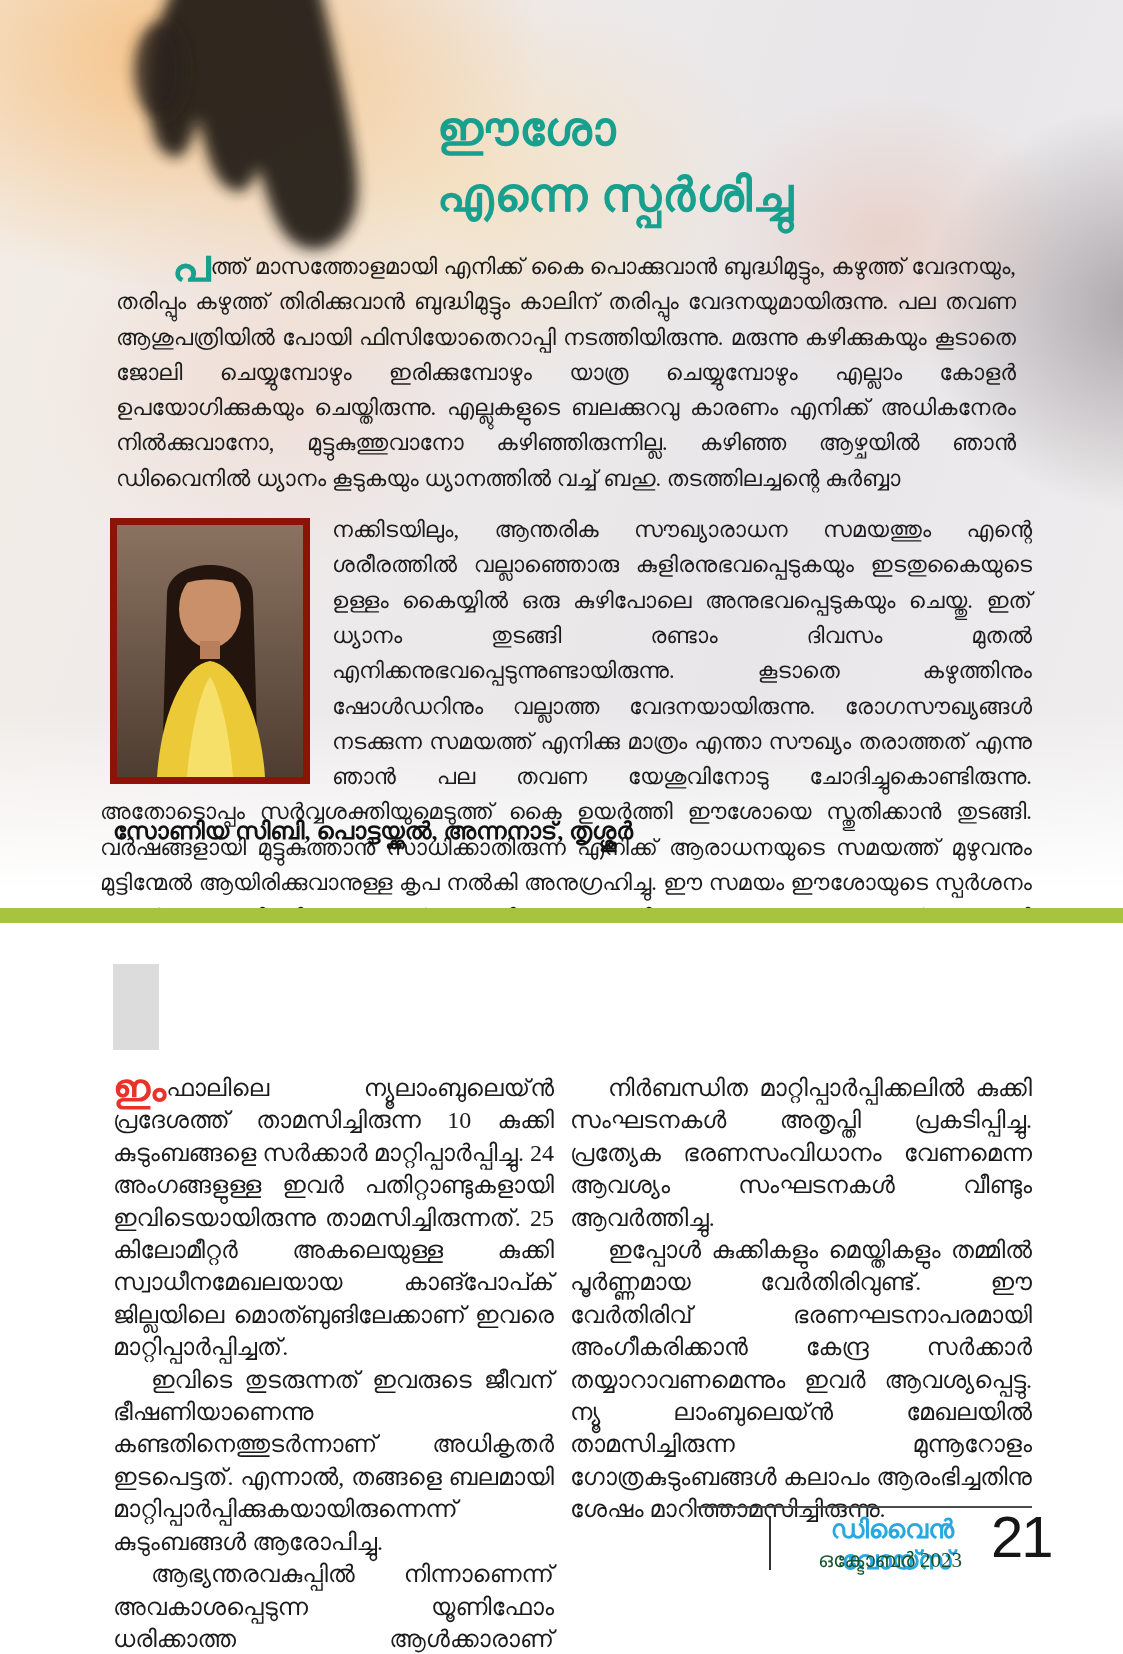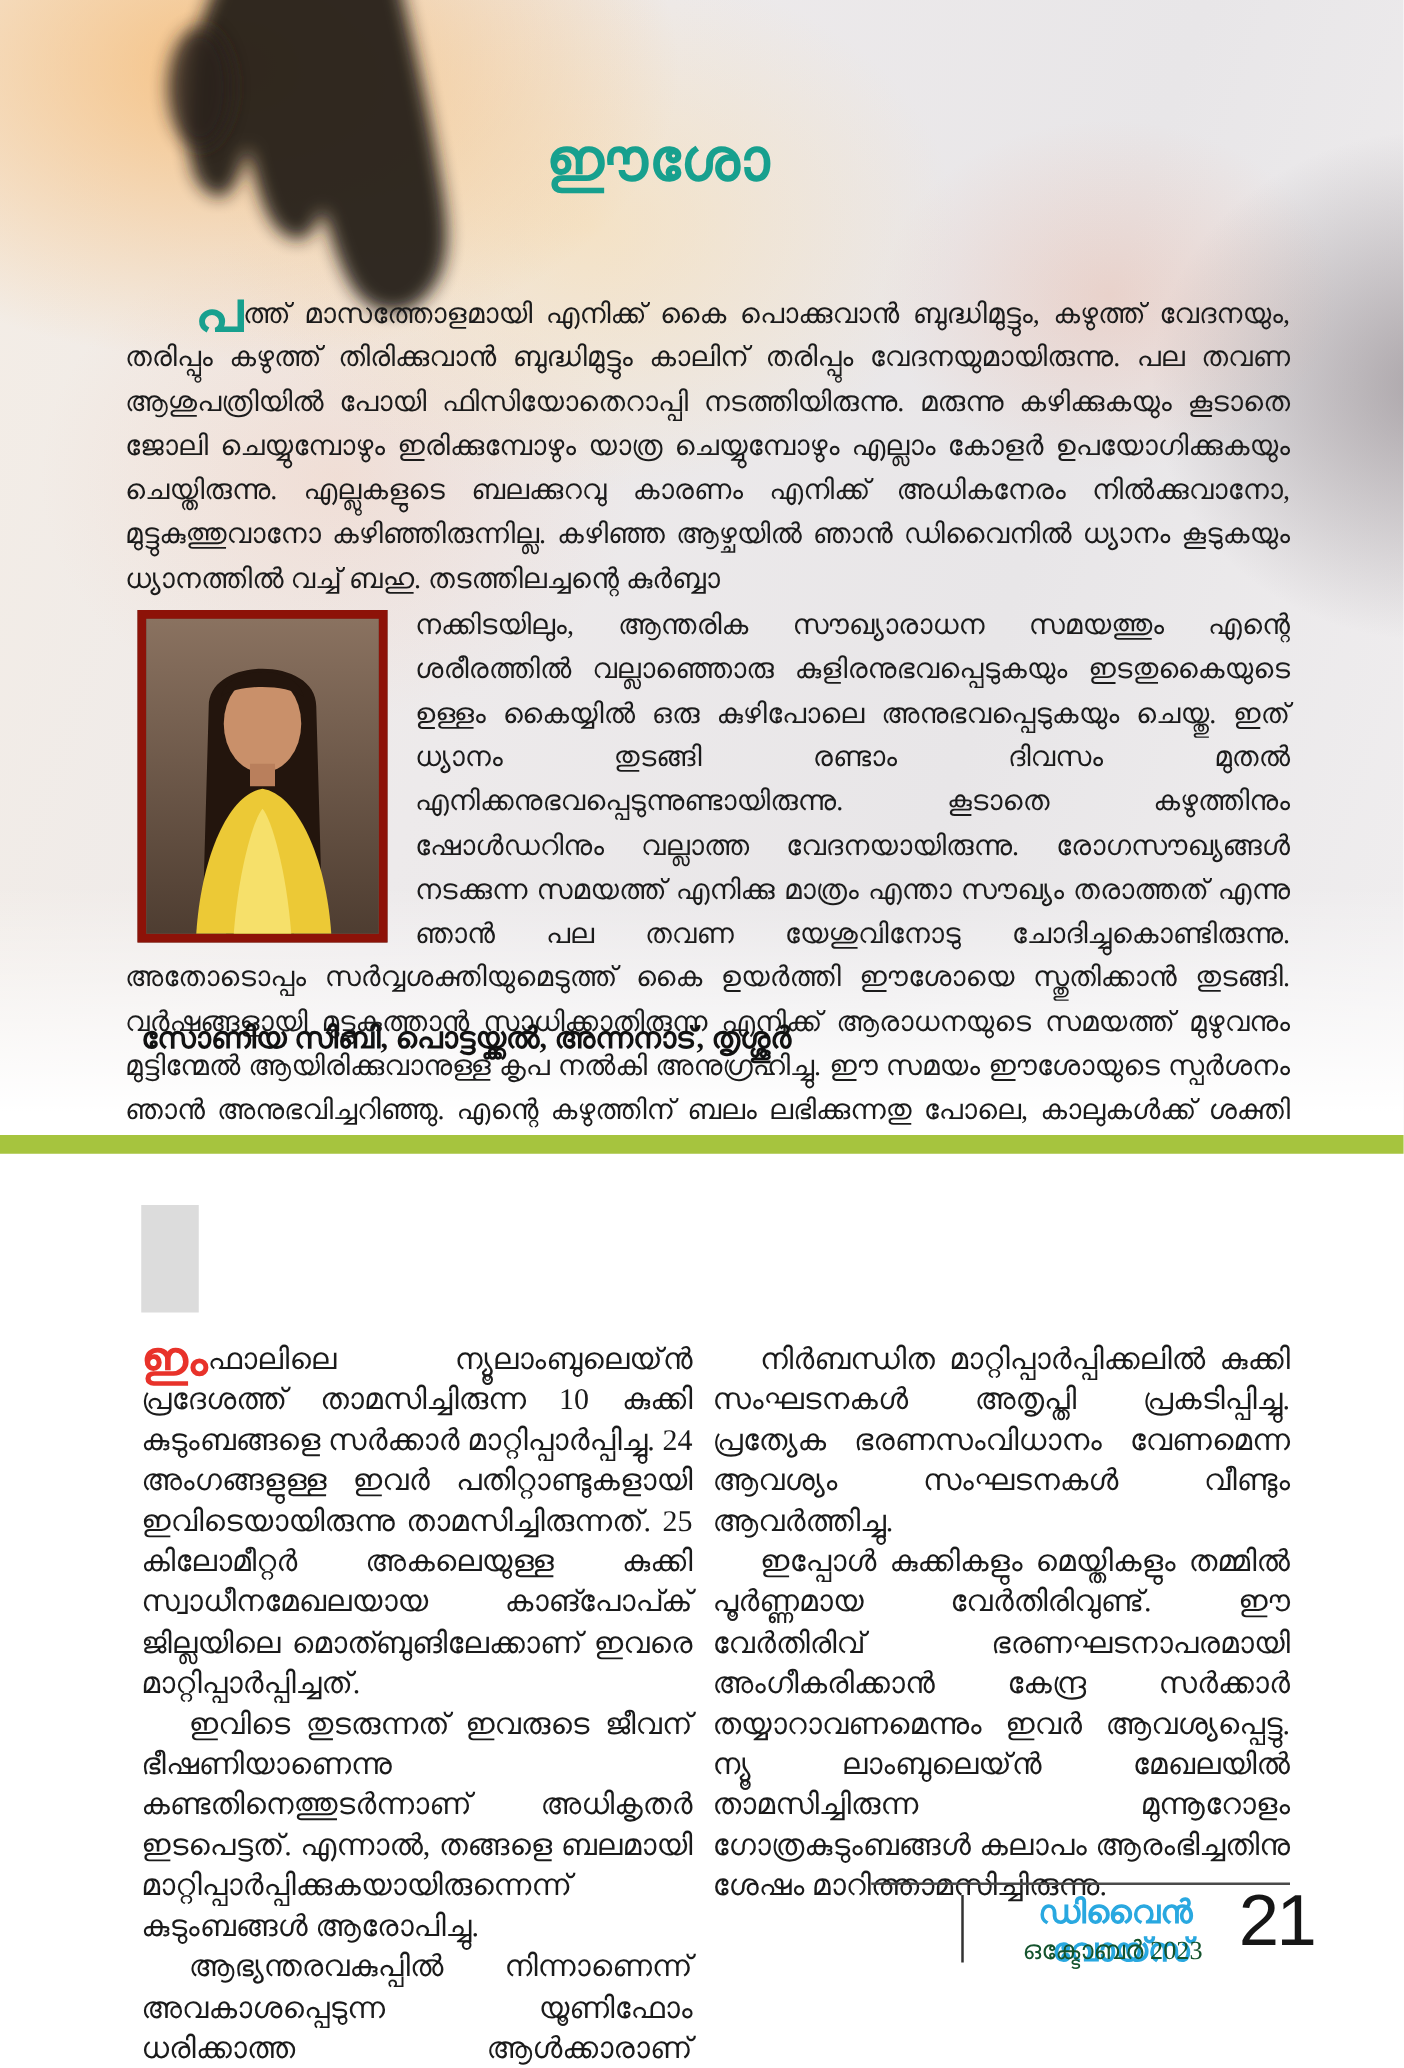--- a/index.html
+++ b/index.html
@@ -28,21 +28,21 @@
 
   .article1-title {
     position:absolute; left:437px; top:96px; width:560px;
     color:#17a08e; font-weight:bold; font-size:47px; line-height:66px;
     letter-spacing:1px;
   }
   .article1-body {
     position:absolute; left:100px; top:232px; width:932px;
     font-size:22.5px; line-height:35.3px; text-align:justify;
   }
-  .a1-part1 { margin:0; text-indent:56px; }
+  .a1-part1 { margin:16px; text-indent:56px; }
   .dropcap-teal {
     color:#17a08e; font-weight:bold; font-size:45px; line-height:0.8;
     vertical-align:-7px;
   }
   .wrap-section { margin-top:2px; }
   .photo-frame {
     float:left; width:186px; height:252px;
     border:7px solid #8d1208; margin:6px 22px 8px 10px;
     background:#6b5546;
   }
@@ -125,20 +125,21 @@
       <path filter="url(#blur1)" fill="#241a17" opacity="0.93" d="M178,-20 L318,-20 C330,30 344,90 352,140 C360,185 362,215 340,238
            C322,256 296,252 282,230 C270,210 266,190 258,168
            C250,190 242,196 228,188 C212,178 206,150 198,118
            C188,160 176,164 162,150 C148,136 150,96 152,60
            C156,28 166,0 178,-20 Z"></path>
       <ellipse filter="url(#blur1)" fill="#2b201c" opacity="0.85" cx="160" cy="70" rx="26" ry="48"></ellipse>
     </svg>
 
     <div class="article1-title">
       <div>ഈശോ</div>
+      <div>എന്നെ സ്പർശിച്ചു</div>
     </div>
 
     <div class="article1-body">
       <p class="a1-part1"><span class="dropcap-teal">പ</span><span>ത്ത് മാസത്തോളമായി എനിക്ക് കൈ പൊക്കുവാൻ ബുദ്ധിമുട്ടും, കഴുത്ത് വേദനയും, തരിപ്പും കഴുത്ത് തിരിക്കുവാൻ ബുദ്ധിമുട്ടും കാലിന് തരിപ്പും വേദനയുമായിരുന്നു. പല തവണ ആശുപത്രിയിൽ പോയി ഫിസിയോതെറാപ്പി നടത്തിയിരുന്നു. മരുന്നു കഴിക്കുകയും കൂടാതെ ജോലി ചെയ്യുമ്പോഴും ഇരിക്കുമ്പോഴും യാത്ര ചെയ്യുമ്പോഴും എല്ലാം കോളർ ഉപയോഗിക്കുകയും ചെയ്തിരുന്നു. എല്ലുകളുടെ ബലക്കുറവു കാരണം എനിക്ക് അധികനേരം നിൽക്കുവാനോ, മുട്ടുകുത്തുവാനോ കഴിഞ്ഞിരുന്നില്ല. കഴിഞ്ഞ ആഴ്ചയിൽ ഞാൻ ഡിവൈനിൽ ധ്യാനം കൂടുകയും ധ്യാനത്തിൽ വച്ച് ബഹു. തടത്തിലച്ചന്റെ കുർബ്ബാ</span></p>
 
       <div class="wrap-section">
         <div class="photo-frame">
           <svg width="186" height="252" viewBox="0 0 186 252">
             <defs>
               <linearGradient id="bgGrad" x1="0" y1="0" x2="0" y2="1">

